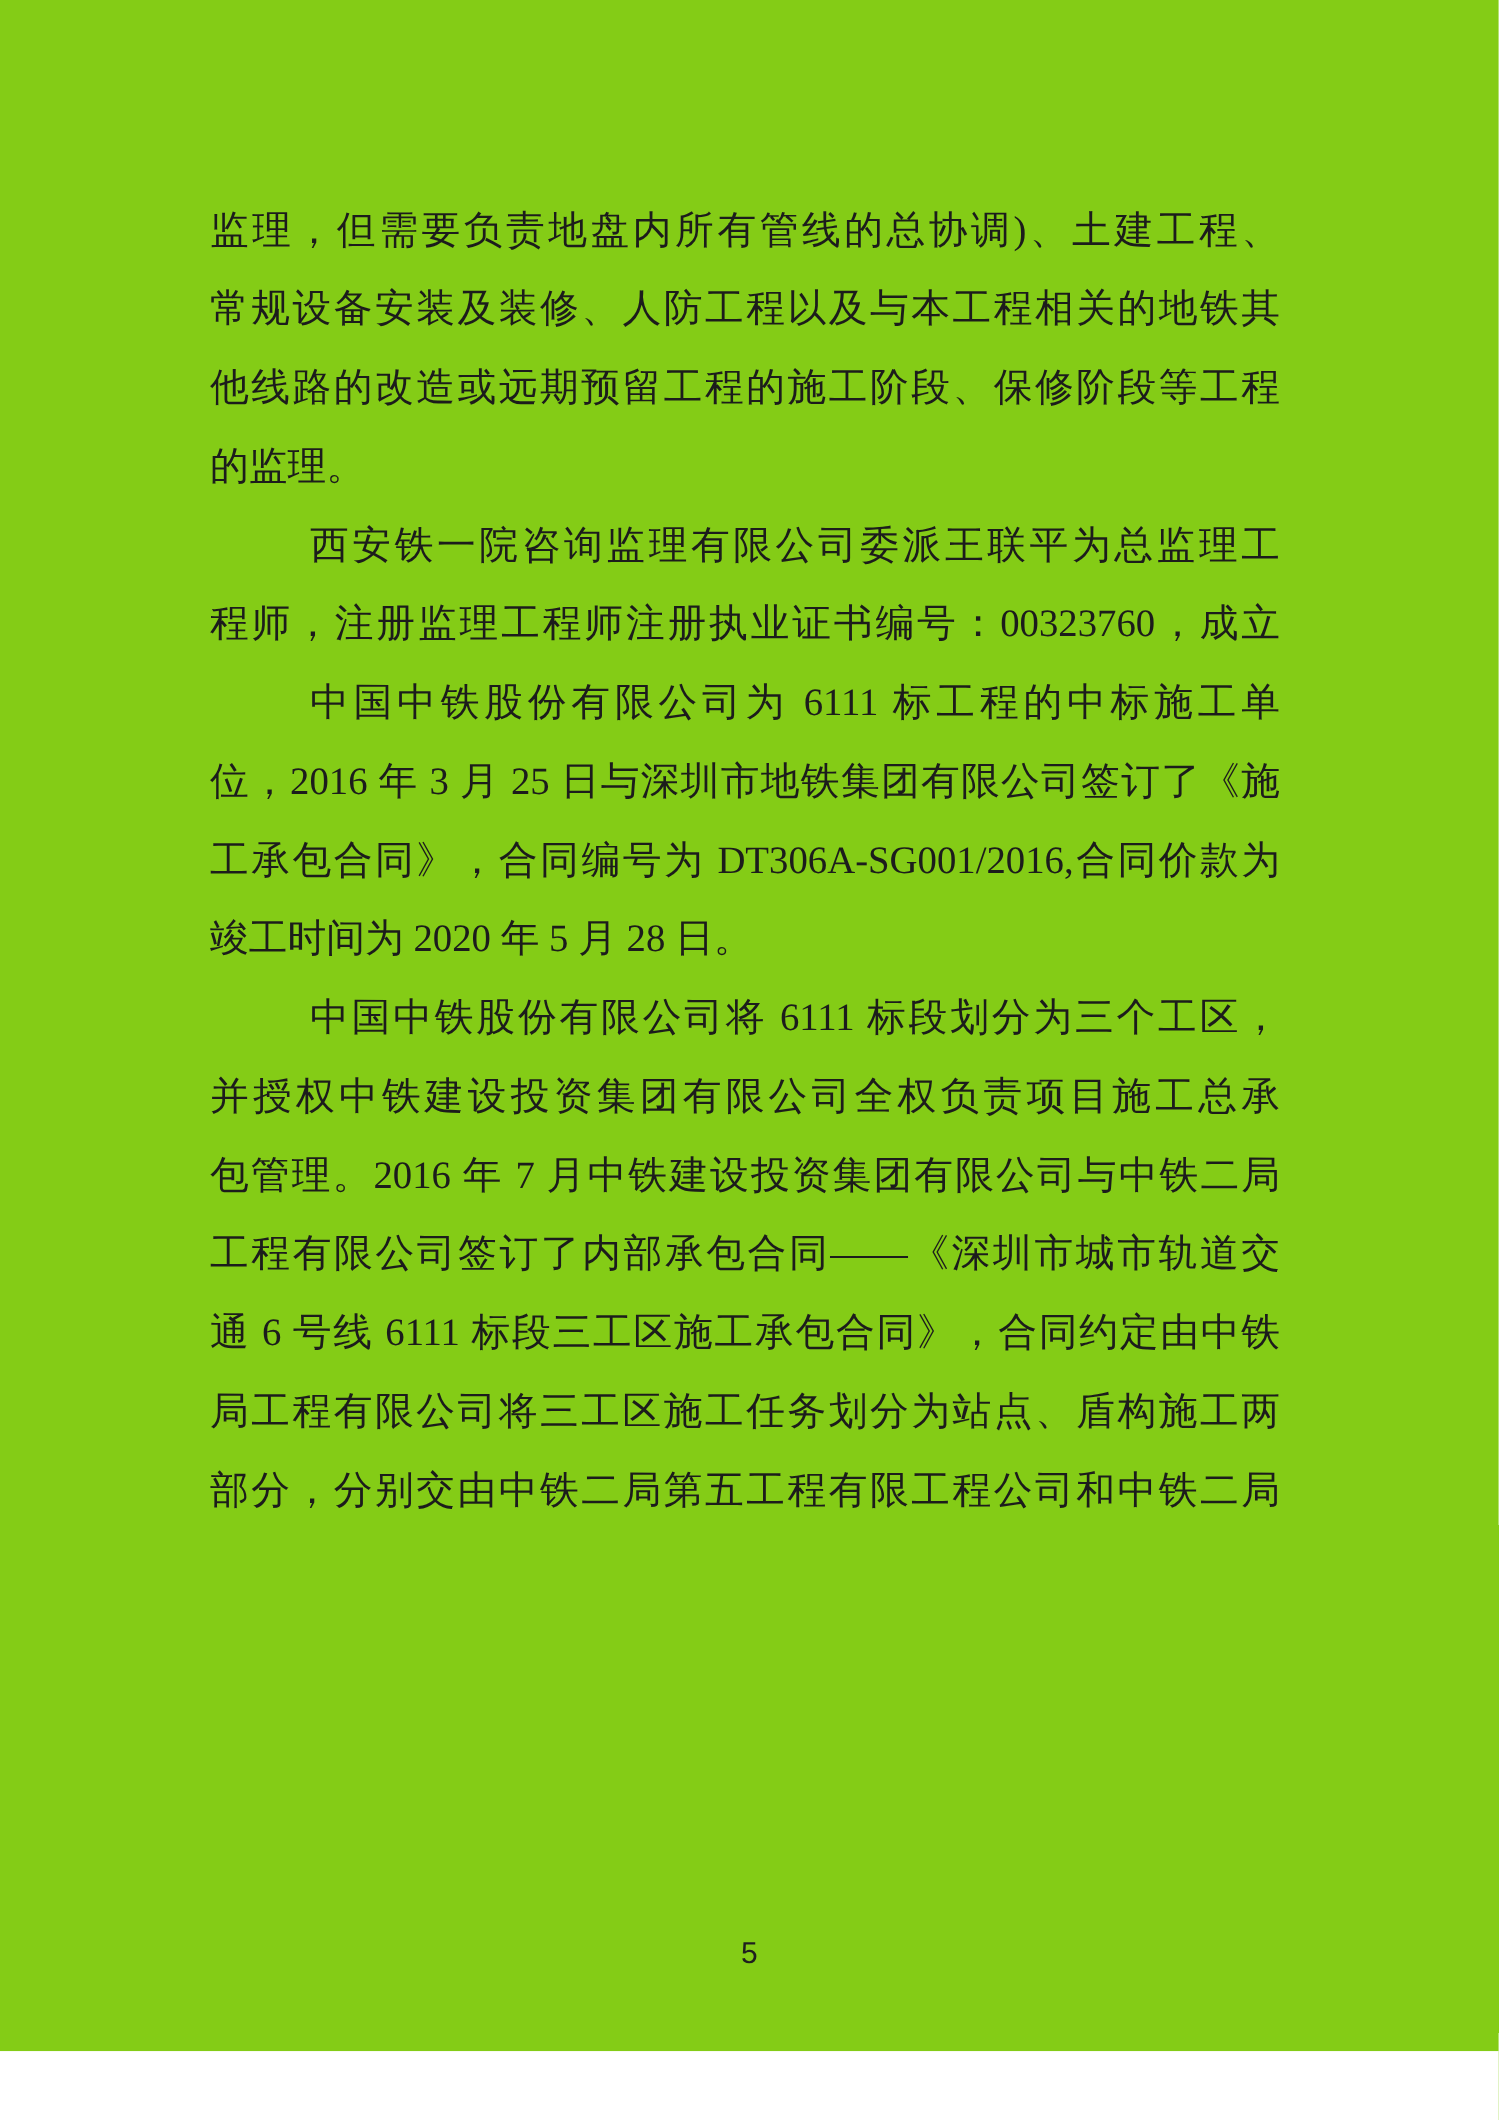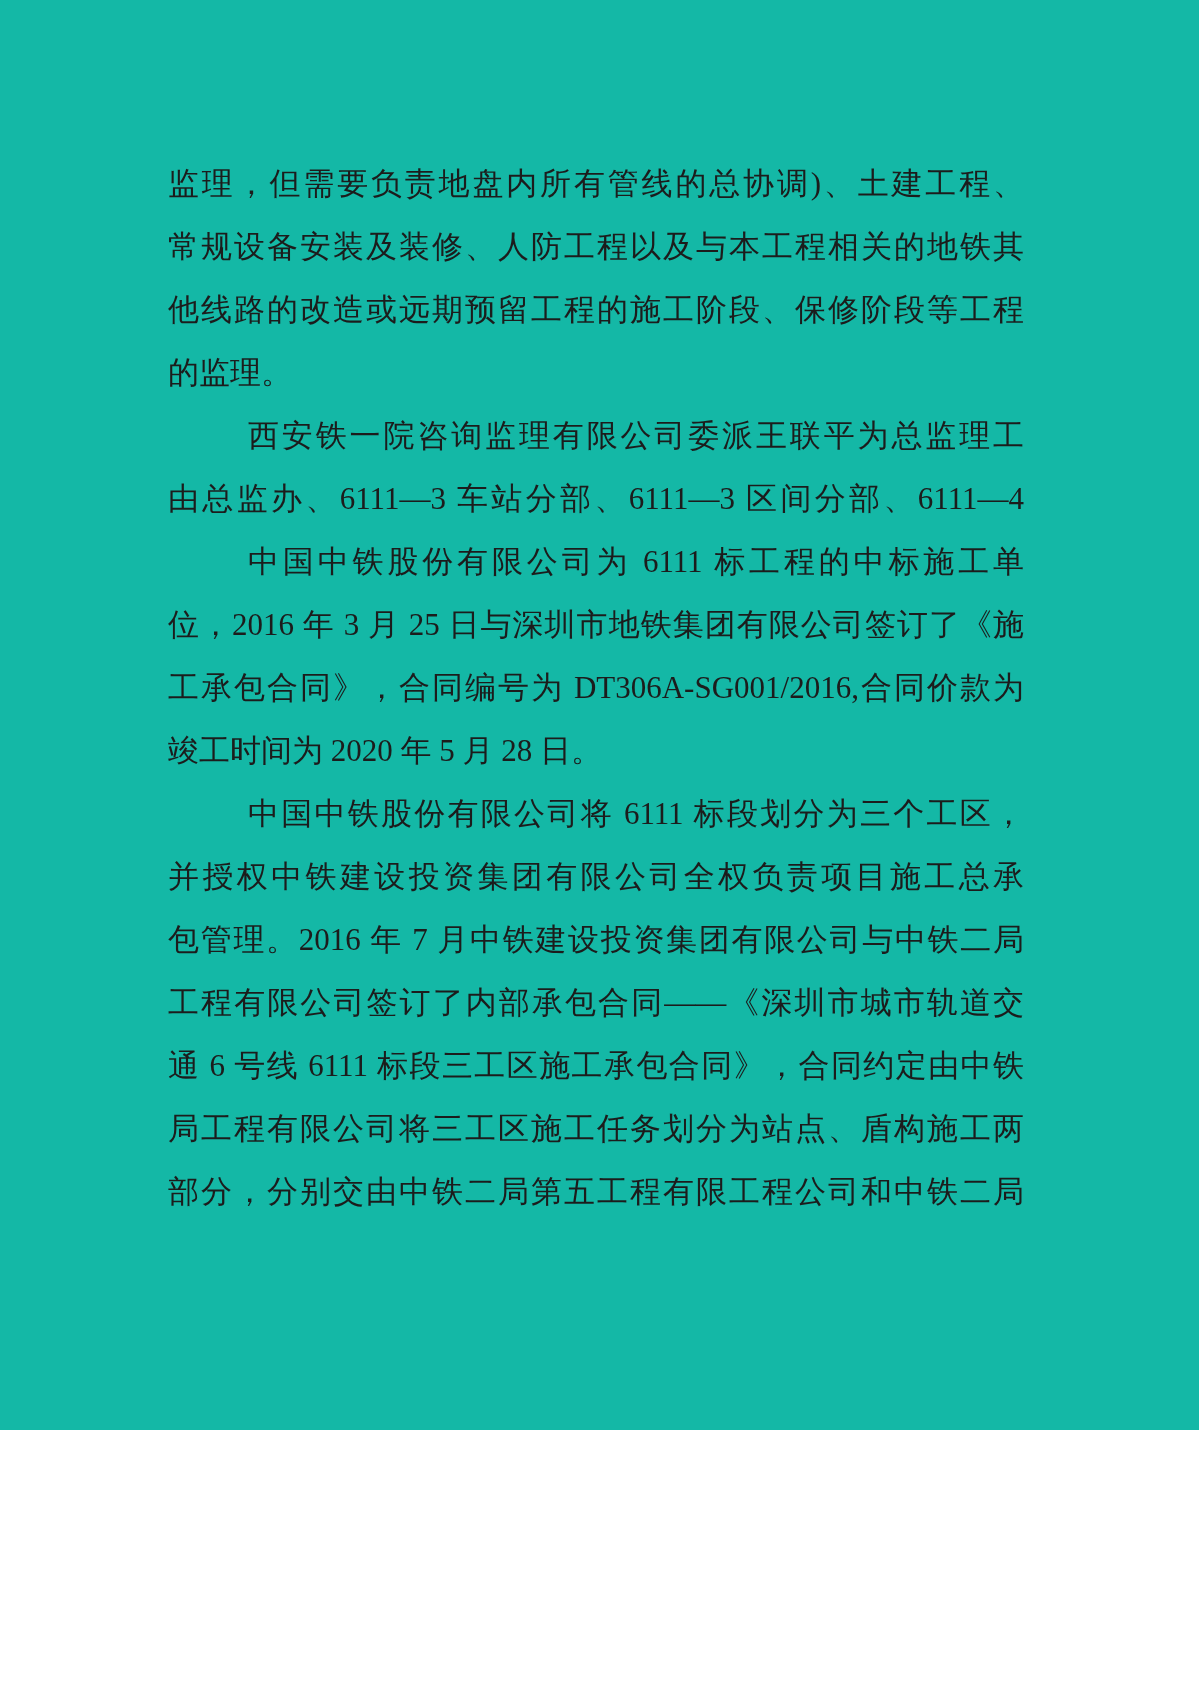--- a/index.html
+++ b/index.html
@@ -3,22 +3,22 @@
 <meta charset="utf-8">
 <style>
   html, body {
     margin: 0;
     padding: 0;
     background: #ffffff;
   }
   .page {
     position: relative;
     width: 1199px;
-    height: 1430px;
-    background: #14b8a6;
+    height: 1641px;
+    background: #84cc16;
     color: #1c1c1c;
     font-family: "Liberation Serif", "DejaVu Serif", serif;
     overflow: hidden;
   }
   .doc-body {
     position: absolute;
     left: 168px;
     top: 152px;
     width: 856px;
   }
@@ -53,21 +53,21 @@
 </head>
 <body>
 
 <div class="page">
   <div class="doc-body">
       <div class="line just">监理，但需要负责地盘内所有管线的总协调)、土建工程、</div>
       <div class="line just">常规设备安装及装修、人防工程以及与本工程相关的地铁其</div>
       <div class="line just">他线路的改造或远期预留工程的施工阶段、保修阶段等工程</div>
       <div class="line">的监理。</div>
       <div class="line just ind">西安铁一院咨询监理有限公司委派王联平为总监理工</div>
-      <div class="line just">由总监办、6111—3 车站分部、6111—3 区间分部、6111—4</div>
+      <div class="line just">程师，注册监理工程师注册执业证书编号：00323760，成立</div>
       <div class="line just ind">中国中铁股份有限公司为 6111 标工程的中标施工单</div>
       <div class="line just">位，2016 年 3 月 25 日与深圳市地铁集团有限公司签订了《施</div>
       <div class="line just">工承包合同》，合同编号为 DT306A-SG001/2016,合同价款为</div>
       <div class="line">竣工时间为 2020 年 5 月 28 日。</div>
       <div class="line just ind">中国中铁股份有限公司将 6111 标段划分为三个工区，</div>
       <div class="line just">并授权中铁建设投资集团有限公司全权负责项目施工总承</div>
       <div class="line just">包管理。2016 年 7 月中铁建设投资集团有限公司与中铁二局</div>
       <div class="line just">工程有限公司签订了内部承包合同——《深圳市城市轨道交</div>
       <div class="line just">通 6 号线 6111 标段三工区施工承包合同》，合同约定由中铁</div>
       <div class="line just">局工程有限公司将三工区施工任务划分为站点、盾构施工两</div>

